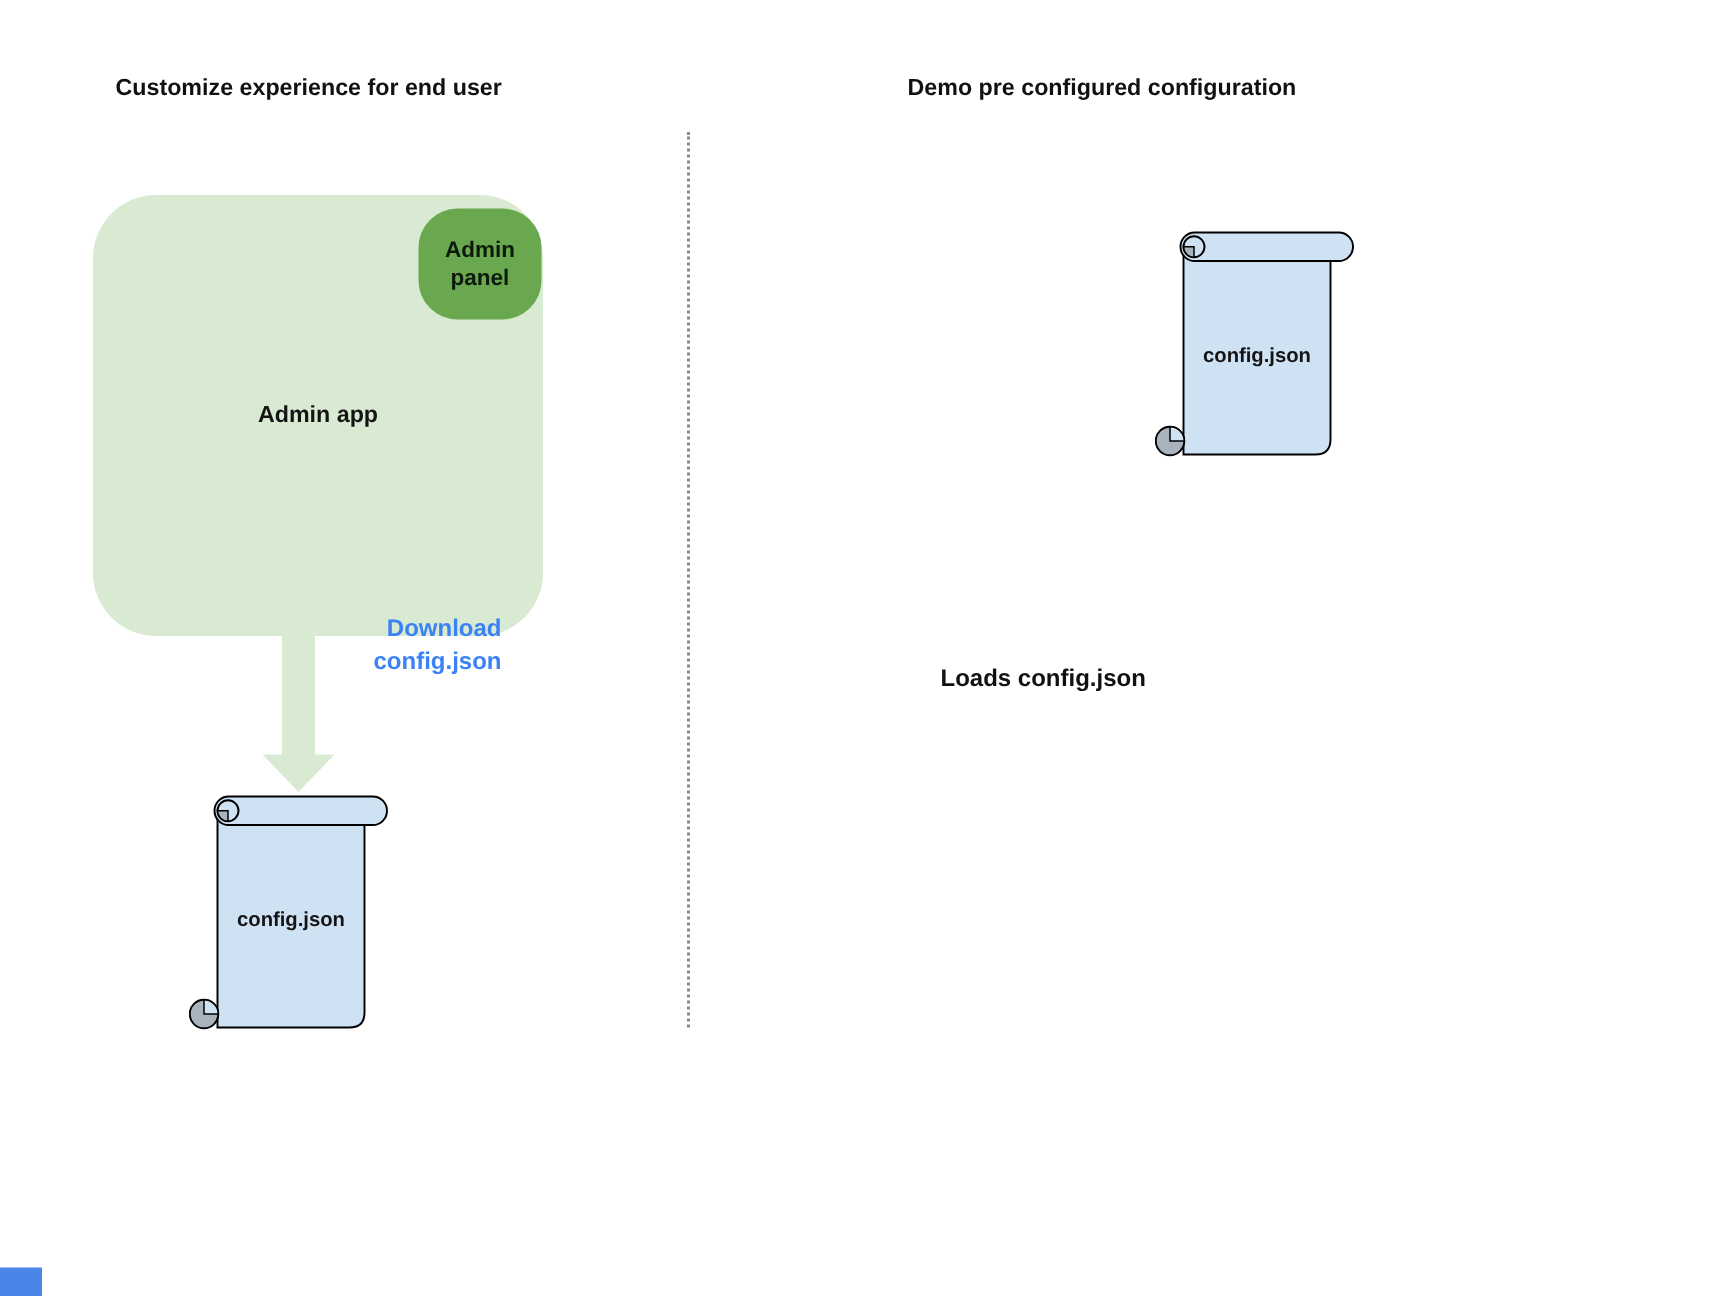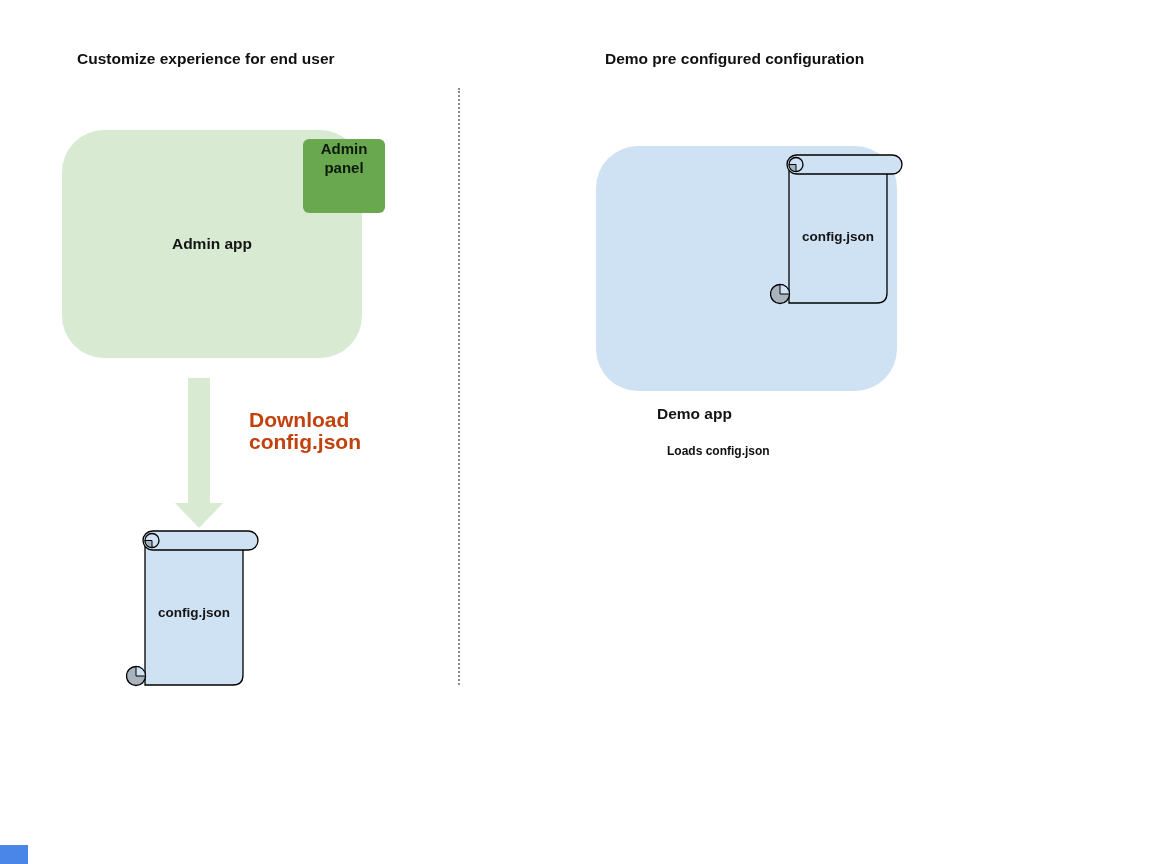--- a/index.html
+++ b/index.html
@@ -31,44 +31,43 @@
   }
   .admin-app{background:#d9ead3;}
   .demo-app{background:#cfe2f3;}
   .app-label{
     font-size:15.5px;
     color:#141414;
     white-space:nowrap;
   }
   .admin-panel{
     background:#6aa84f;
-    border-radius:6px;
+    border-radius:26px;
     display:flex;
-    align-items:flex-start;
+    align-items:center;
     justify-content:center;
     text-align:center;
-    margin-left:24px;
   }
   .admin-panel .panel-label{
     font-size:15px;
     line-height:19px;
     color:#0c1a0c;
     width:60px;
   }
   .arrow-label{
-    font-size:21px;
+    font-size:16px;
     line-height:22px;
     white-space:pre-line;
-    color:#c2410c;
+    color:#3b82f6;
+    text-align:right;
   }
   .caption{
-    font-size:12px;
+    font-size:16px;
     color:#111111;
     white-space:nowrap;
-    margin-left:40px;
   }
   .scroll-shape{position:absolute;}
   .scroll-shape svg{position:absolute;left:0;top:0;}
   .scroll-label{
     position:absolute;
     left:19px;
     width:98px;
     text-align:center;
     font-size:13.5px;
     color:#141414;
@@ -81,21 +80,21 @@
 </head>
 <body>
 
 <div class="canvas">
 
   <div class="abs section-title" style="left:77px;top:50px;">Customize experience for end user</div>
   <div class="abs section-title" style="left:605px;top:50px;">Demo pre configured configuration</div>
 
   <div class="abs divider" style="left:458px;top:88px;height:597px;"></div>
 
-  <div class="abs app-box admin-app" style="left:62px;top:130px;width:300px;height:228px;text-align:right;">
+  <div class="abs app-box admin-app" style="left:62px;top:130px;width:300px;height:294px;text-align:right;">
     <span class="app-label">Admin app</span>
   </div>
 
   <div class="abs admin-panel" style="left:279px;top:139px;width:82px;height:74px;">
     <span class="panel-label">Admin panel</span>
   </div>
 
   <svg class="abs" style="left:175px;top:378px;" width="48" height="150" viewBox="0 0 48 150">
     <polygon points="13,0 35,0 35,125 48,125 24,150 0,125 13,125" fill="#d9ead3"></polygon>
   </svg>
@@ -111,23 +110,20 @@
       <circle cx="10" cy="147" r="9.5" fill="#a9b3bd" stroke="#000000" stroke-width="1.3"></circle>
       <path d="M 10 147 L 10 137.5 A 9.5 9.5 0 0 1 19.5 147 Z" fill="#cfe2f3" stroke="#000000" stroke-width="1"></path>
 
       <rect x="17" y="2" width="115" height="19" rx="9.5" fill="#cfe2f3" stroke="#000000" stroke-width="1.3"></rect>
       <circle cx="26" cy="11.5" r="7" fill="#cfe2f3" stroke="#000000" stroke-width="1.3"></circle>
       <path d="M 26 11.5 L 19 11.5 A 7 7 0 0 0 26 18.5 Z" fill="#a9b3bd" stroke="#000000" stroke-width="1"></path>
     </svg>
     <span class="scroll-label" style="top:76px;">config.json</span>
   </div>
 
-  <div class="abs app-box demo-app" style="left:596px;top:146px;width:301px;height:245px;">
-    <span class="app-label" style="position:absolute;left:61px;top:259px;left:61px;">Demo app</span>
-  </div>
 
   <div class="scroll-shape" style="left:770px;top:153px;width:133px;height:152px;">
     <svg width="133" height="152" viewBox="0 0 133 152">
       <path d="M 19 12 H 117 V 140 Q 117 150 107 150 H 19 Z" fill="#cfe2f3" stroke="#000000" stroke-width="1.3"></path>
       <circle cx="10" cy="141" r="9.5" fill="#a9b3bd" stroke="#000000" stroke-width="1.3"></circle>
       <path d="M 10 141 L 10 131.5 A 9.5 9.5 0 0 1 19.5 141 Z" fill="#cfe2f3" stroke="#000000" stroke-width="1"></path>
       <rect x="17" y="2" width="115" height="19" rx="9.5" fill="#cfe2f3" stroke="#000000" stroke-width="1.3"></rect>
       <circle cx="26" cy="11.5" r="7" fill="#cfe2f3" stroke="#000000" stroke-width="1.3"></circle>
       <path d="M 26 11.5 L 19 11.5 A 7 7 0 0 0 26 18.5 Z" fill="#a9b3bd" stroke="#000000" stroke-width="1"></path>
     </svg>

